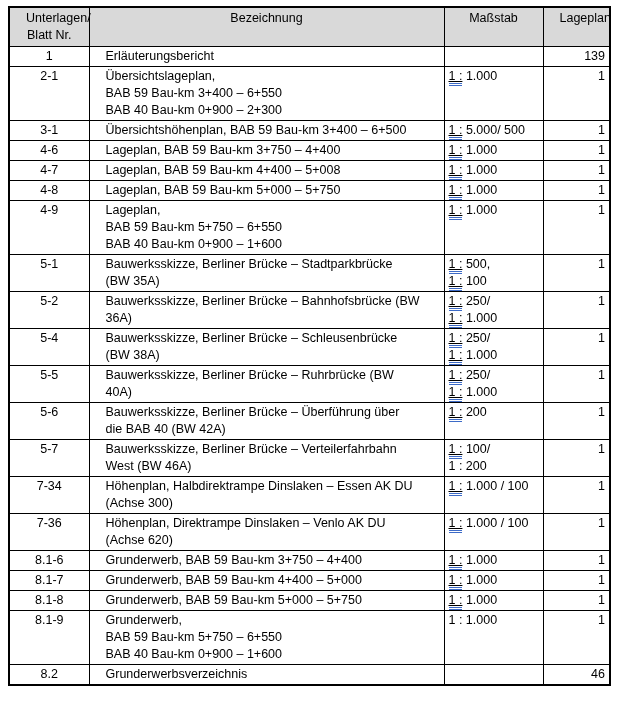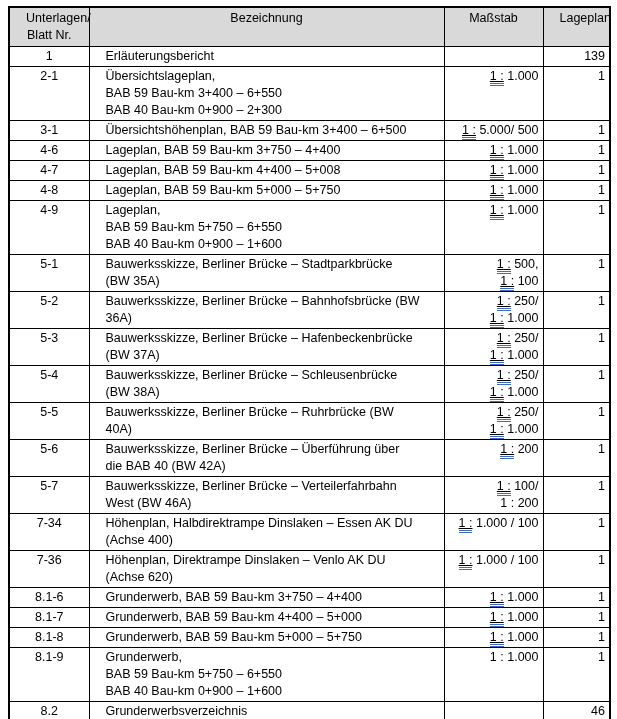--- a/index.html
+++ b/index.html
@@ -33,21 +33,21 @@
     font-weight: normal;
     padding: 1px 4px;
   }
   .doc-table thead th {
     background: var(--header-bg);
     text-align: center;
     padding: 2px 16px;
   }
   td.cell-nr { text-align: center; }
   td.cell-bez { text-align: left; padding-left: 16px; }
-  td.cell-scale { text-align: right; }
+  td.cell-scale { text-align: left; }
   td.cell-count { text-align: right; }
   .line { white-space: nowrap; }
   .scale-mark {
     text-decoration: underline;
     border-bottom: 3px double var(--mark-blue);
   }
 </style>
 </head>
 <body>
 
@@ -161,32 +161,20 @@
             <div class="line">Bauwerksskizze, Berliner Brücke – Bahnhofsbrücke (BW</div>
             <div class="line">36A)</div>
           </td>
           <td class="cell-scale">
             <div class="line"><span class="scale-mark">1 :</span> 250/</div>
             <div class="line"><span class="scale-mark">1 :</span> 1.000</div>
           </td>
           <td class="cell-count">1</td>
         </tr>
         <tr>
-          <td class="cell-nr">5-3</td>
-          <td class="cell-bez">
-            <div class="line">Bauwerksskizze, Berliner Brücke – Hafenbeckenbrücke</div>
-            <div class="line">(BW 37A)</div>
-          </td>
-          <td class="cell-scale">
-            <div class="line"><span class="scale-mark">1 :</span> 250/</div>
-            <div class="line"><span class="scale-mark">1 :</span> 1.000</div>
-          </td>
-          <td class="cell-count">1</td>
-        </tr>
-        <tr>
           <td class="cell-nr">5-4</td>
           <td class="cell-bez">
             <div class="line">Bauwerksskizze, Berliner Brücke – Schleusenbrücke</div>
             <div class="line">(BW 38A)</div>
           </td>
           <td class="cell-scale">
             <div class="line"><span class="scale-mark">1 :</span> 250/</div>
             <div class="line"><span class="scale-mark">1 :</span> 1.000</div>
           </td>
           <td class="cell-count">1</td>
@@ -223,21 +211,21 @@
           <td class="cell-scale">
             <div class="line"><span class="scale-mark">1 :</span> 100/</div>
             <div class="line">1 : 200</div>
           </td>
           <td class="cell-count">1</td>
         </tr>
         <tr>
           <td class="cell-nr">7-34</td>
           <td class="cell-bez">
             <div class="line">Höhenplan, Halbdirektrampe Dinslaken – Essen AK DU</div>
-            <div class="line">(Achse 400)</div>
+            <div class="line">(Achse 300)</div>
           </td>
           <td class="cell-scale">
             <div class="line"><span class="scale-mark">1 :</span> 1.000 / 100</div>
           </td>
           <td class="cell-count">1</td>
         </tr>
         <tr>
           <td class="cell-nr">7-36</td>
           <td class="cell-bez">
             <div class="line">Höhenplan, Direktrampe Dinslaken – Venlo AK DU</div>

